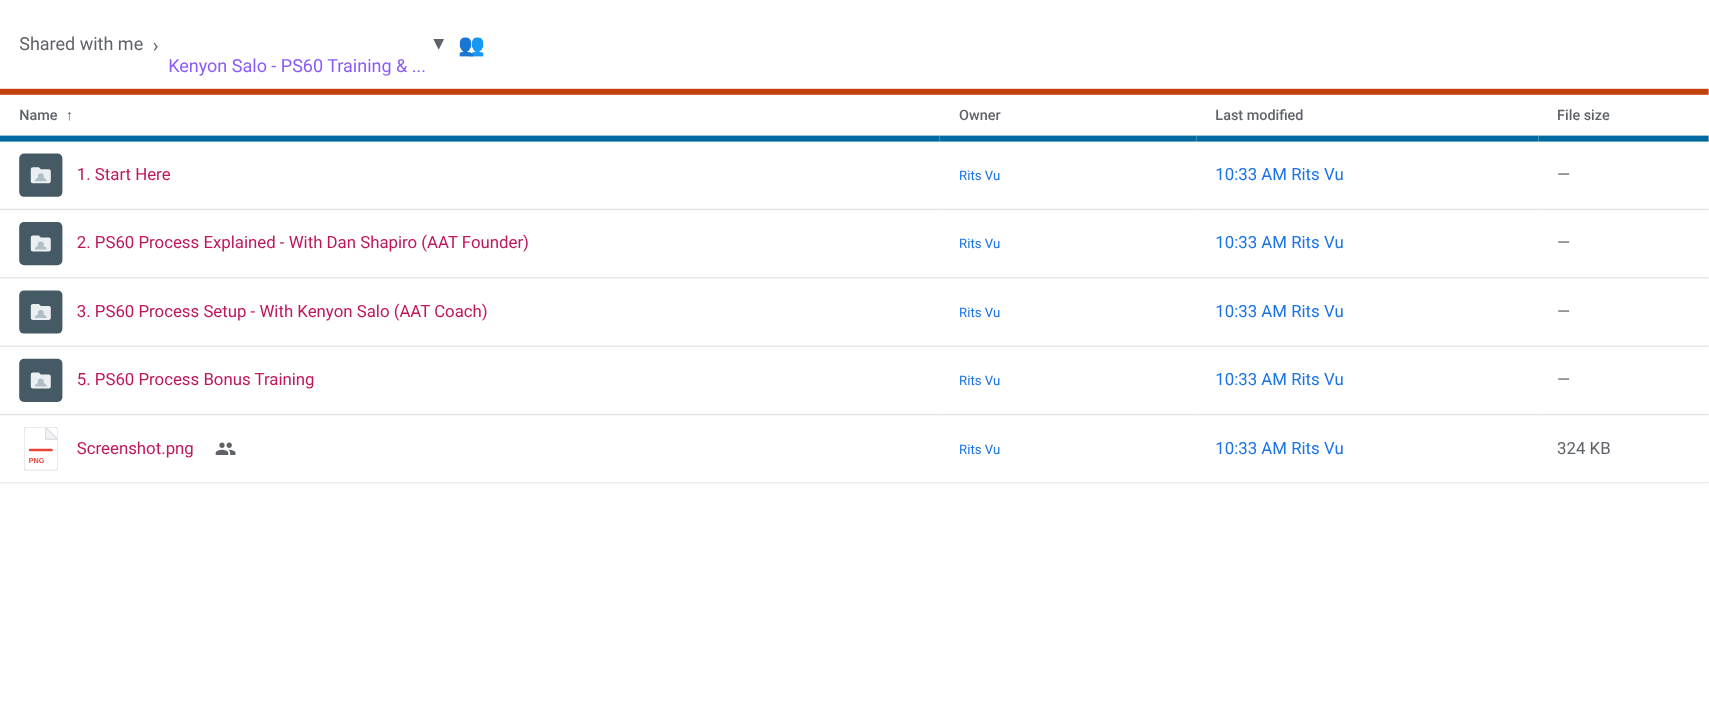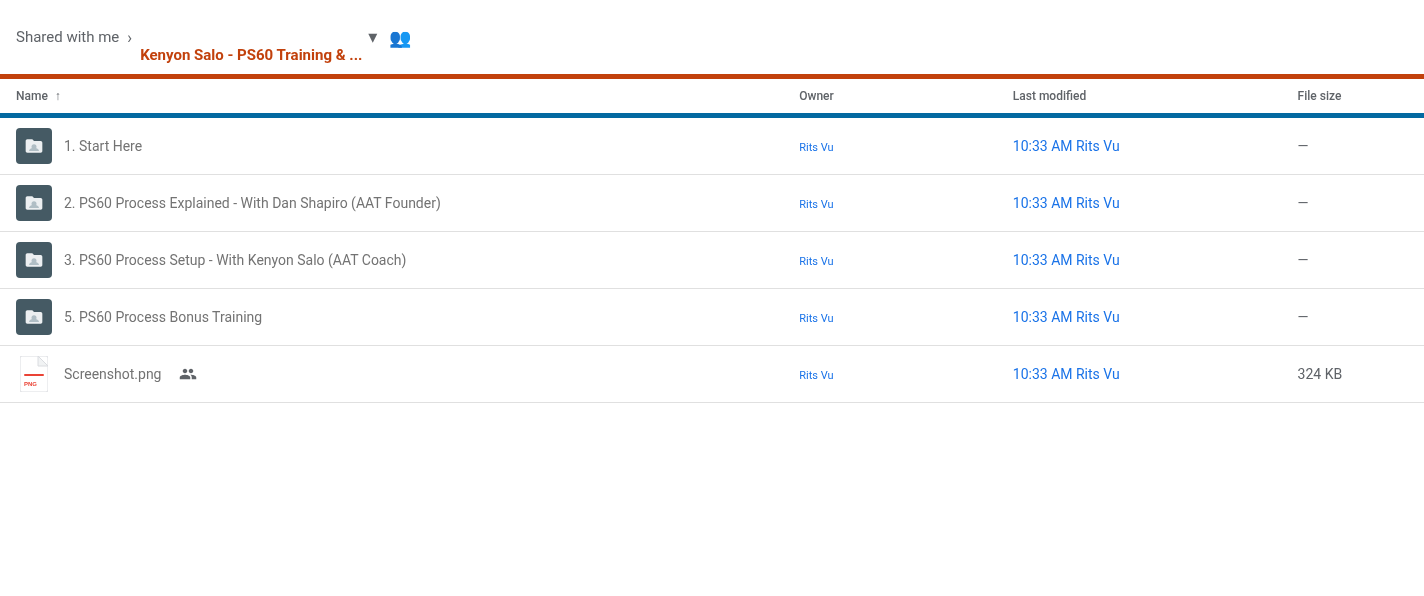--- a/index.html
+++ b/index.html
@@ -23,23 +23,23 @@
       color: #5f6368;
       font-size: 15px;
       cursor: pointer;
     }
     .breadcrumb-separator {
       color: #5f6368;
       font-size: 16px;
       margin: 0 4px;
     }
     .breadcrumb-current {
-      color: #c2410c;
+      color: #8b5cf6;
       font-size: 15px;
-      font-weight: 700;
+      font-weight: 400;
       margin-top: 36px;
     }
     .breadcrumb-chevron {
       color: #5f6368;
       cursor: pointer;
       margin-left: 2px;
       font-size: 18px;
       line-height: 1;
     }
     .breadcrumb-people {
@@ -124,21 +124,21 @@
       align-items: center;
       justify-content: center;
       flex-shrink: 0;
     }
     .file-icon-img svg {
       width: 28px;
       height: 36px;
     }
     .file-name-text {
       font-size: 14px;
-      color: #737373;
+      color: #be185d;
     }
     .owner-link {
       color: #1a73e8;
       font-size: 11px;
     }
     .modified-text {
       font-size: 14px;
       color: #1a73e8;
     }
     .size-text {

